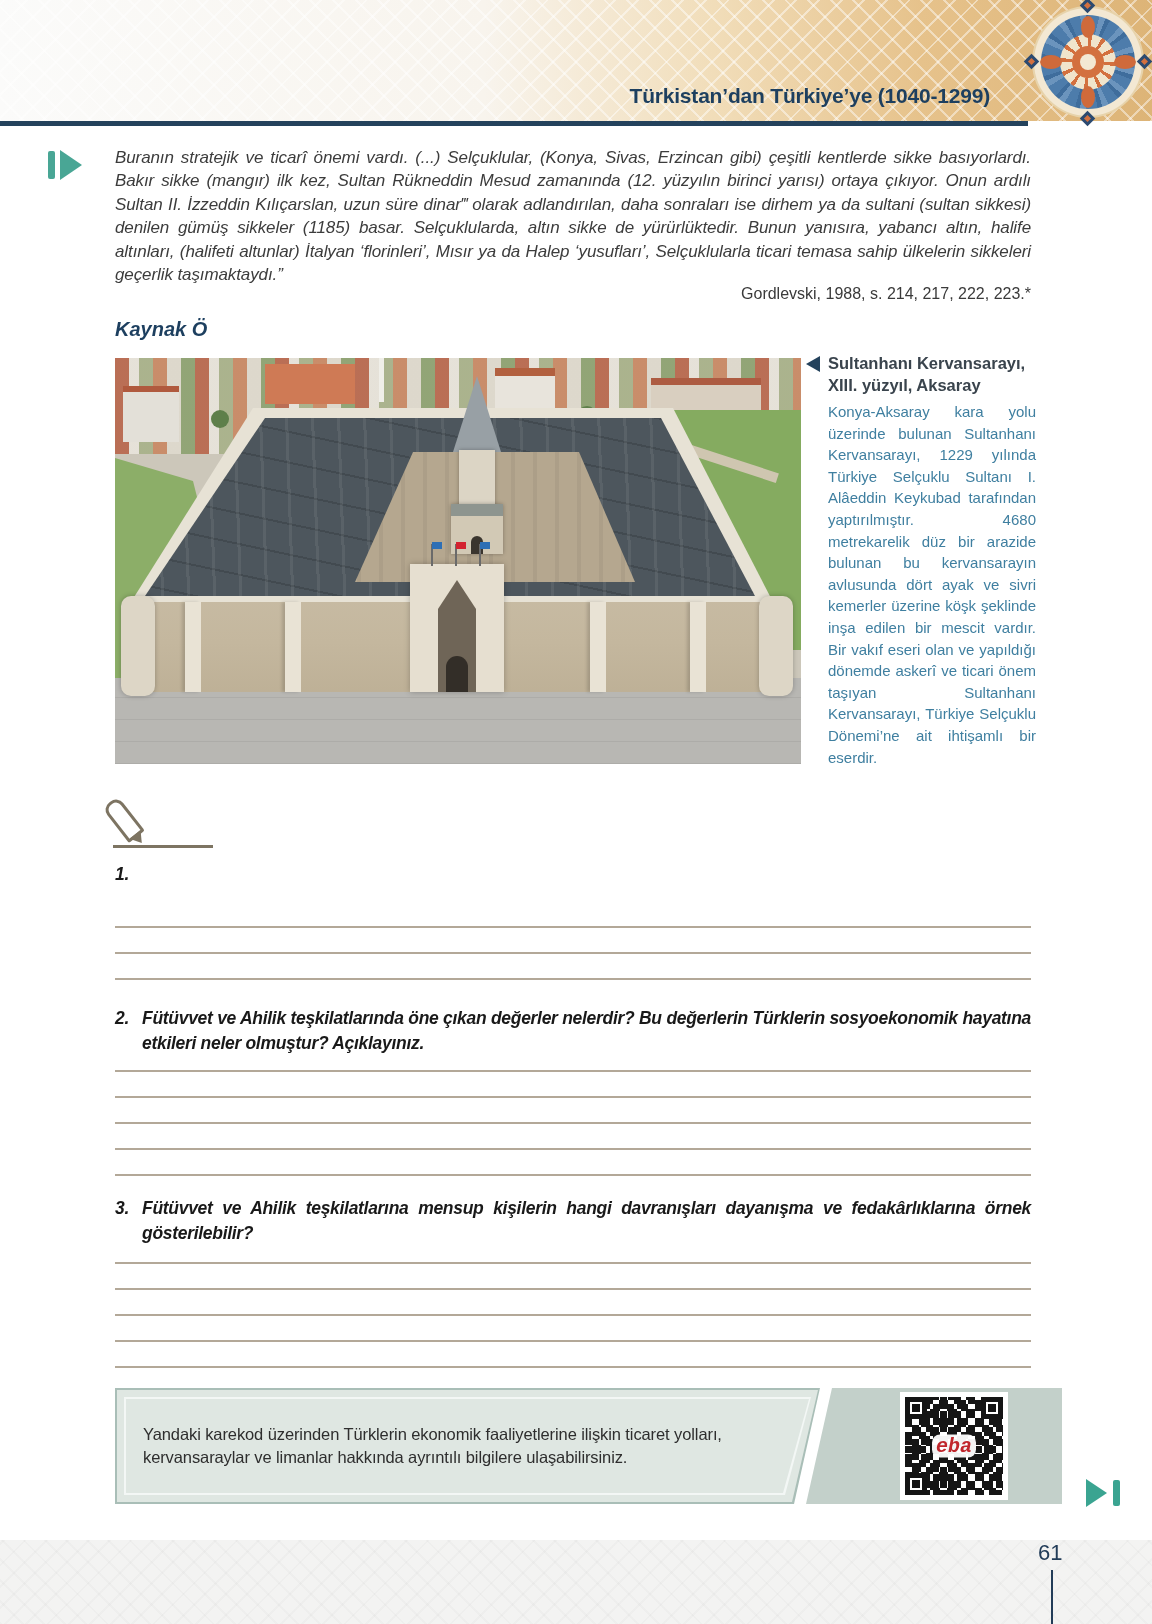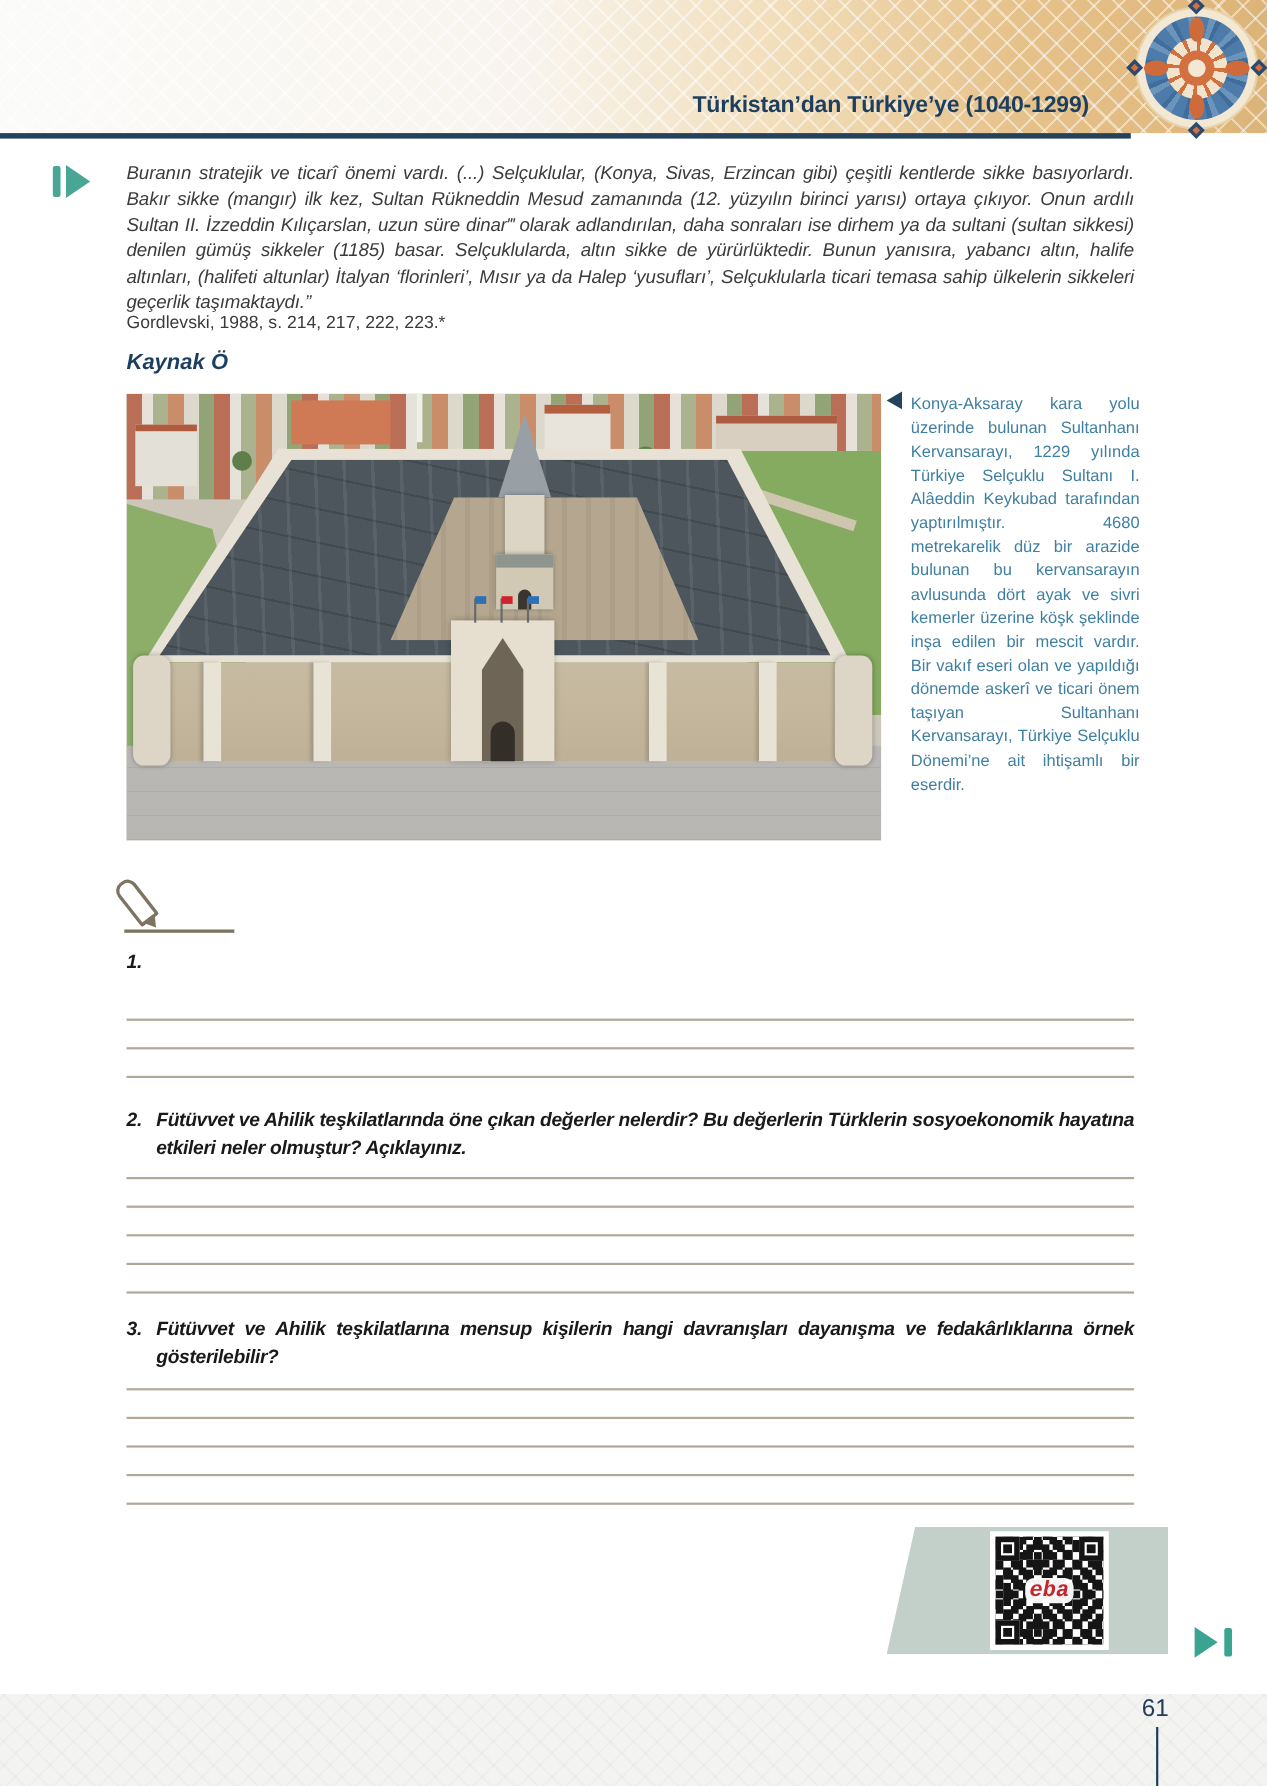--- a/index.html
+++ b/index.html
@@ -29,21 +29,21 @@
   .mdia i{position:absolute;inset:3px;background:#d3703f;display:block;}
   .mpet{position:absolute;width:14px;height:22px;background:#cf6a3b;border-radius:50%;}
 
   
   .quote-icon{position:absolute;left:48px;top:150px;width:34px;height:30px;}
   .quote-icon .bar{position:absolute;left:0;top:1px;width:7px;height:28px;background:#49a695;border-radius:2px;}
   .quote-icon .tri{position:absolute;left:12px;top:0;width:0;height:0;
     border-top:15px solid transparent;border-bottom:15px solid transparent;border-left:22px solid #49a695;}
   .quote{position:absolute;left:115px;top:146px;width:916px;font-style:italic;font-size:17px;
     line-height:23.4px;color:#3c3c3c;text-align:justify;letter-spacing:-.1px;}
-  .quote-src{position:absolute;left:115px;top:285px;width:916px;
+  .quote-src{position:absolute;left:115px;top:285px;width:916px;text-align:right;
     font-size:16px;color:#3a3a3a;}
 
   .kaynak{position:absolute;left:115px;top:318px;font-size:20px;font-weight:700;font-style:italic;color:#1d3f5f;}
 
   
   .photo{position:absolute;left:115px;top:358px;width:686px;height:406px;background:#ccc7ba;overflow:hidden;}
   .town{position:absolute;left:0;top:0;width:100%;height:96px;
     background:repeating-linear-gradient(90deg,#b96a50 0 14px,#e7e3da 14px 24px,#a9b28b 24px 38px,#c98a66 38px 52px,#ded9cd 52px 66px,#8fa373 66px 80px);opacity:.95;}
   .bld{position:absolute;}
   .tree{position:absolute;border-radius:50%;background:#5e7f4a;}
@@ -228,20 +228,21 @@
       <span class="flag" style="left:9px;background:#2e6fb5;"></span>
       <span class="pole" style="left:32px;"></span>
       <span class="flag" style="left:33px;background:#d3222f;"></span>
       <span class="pole" style="left:56px;"></span>
       <span class="flag" style="left:57px;background:#2e6fb5;"></span>
     </div>
   </div>
 
   <div class="figcap">
     <span class="figcap-arrow"></span>
+    <div class="figcap-title">Sultanhanı Kervansarayı, XIII. yüzyıl, Aksaray</div>
     <div class="figcap-body">Konya-Aksaray kara yolu üzerinde bulunan Sultanhanı Kervansarayı, 1229 yılında Türkiye Selçuklu Sultanı I. Alâeddin Keykubad tarafından yaptırılmıştır. 4680 metrekarelik düz bir arazide bulunan bu kervansarayın avlusunda dört ayak ve sivri kemerler üzerine köşk şeklinde inşa edilen bir mescit vardır. Bir vakıf eseri olan ve yapıldığı dönemde askerî ve ticari önem taşıyan Sultanhanı Kervansarayı, Türkiye Selçuklu Dönemi’ne ait ihtişamlı bir eserdir.</div>
   </div>
 
   <div class="pencil">
     <div class="base"></div>
     <div class="pencil-body">
       <div class="pencil-tip"></div>
     </div>
   </div>
 
@@ -271,20 +272,27 @@
     <span>Fütüvvet ve Ahilik teşkilatlarına mensup kişilerin hangi davranışları dayanışma ve fedakârlıklarına örnek gösterilebilir?</span>
   </div>
   <div class="alines" style="top:1238px;">
     <div class="aline"></div>
     <div class="aline"></div>
     <div class="aline"></div>
     <div class="aline"></div>
     <div class="aline"></div>
   </div>
 
+  <div class="qrbox">
+    <div class="qrl qrl1"></div>
+    <div class="qrl qrl2"></div>
+    <div class="qrl qrl3"></div>
+    <div class="qrl qrl4"></div>
+    <div class="qrtext">Yandaki karekod üzerinden Türklerin ekonomik faaliyetlerine ilişkin ticaret yolları, kervansaraylar ve limanlar hakkında ayrıntılı bilgilere ulaşabilirsiniz.</div>
+  </div>
   <div class="qrband"></div>
   <div class="qrcode">
     <div class="qrgrid">
       <span class="finder" style="left:0;top:0;">
           <i></i>
         </span>
       <span class="finder" style="right:0;top:0;">
           <i></i>
         </span>
       <span class="finder" style="left:0;bottom:0;">

